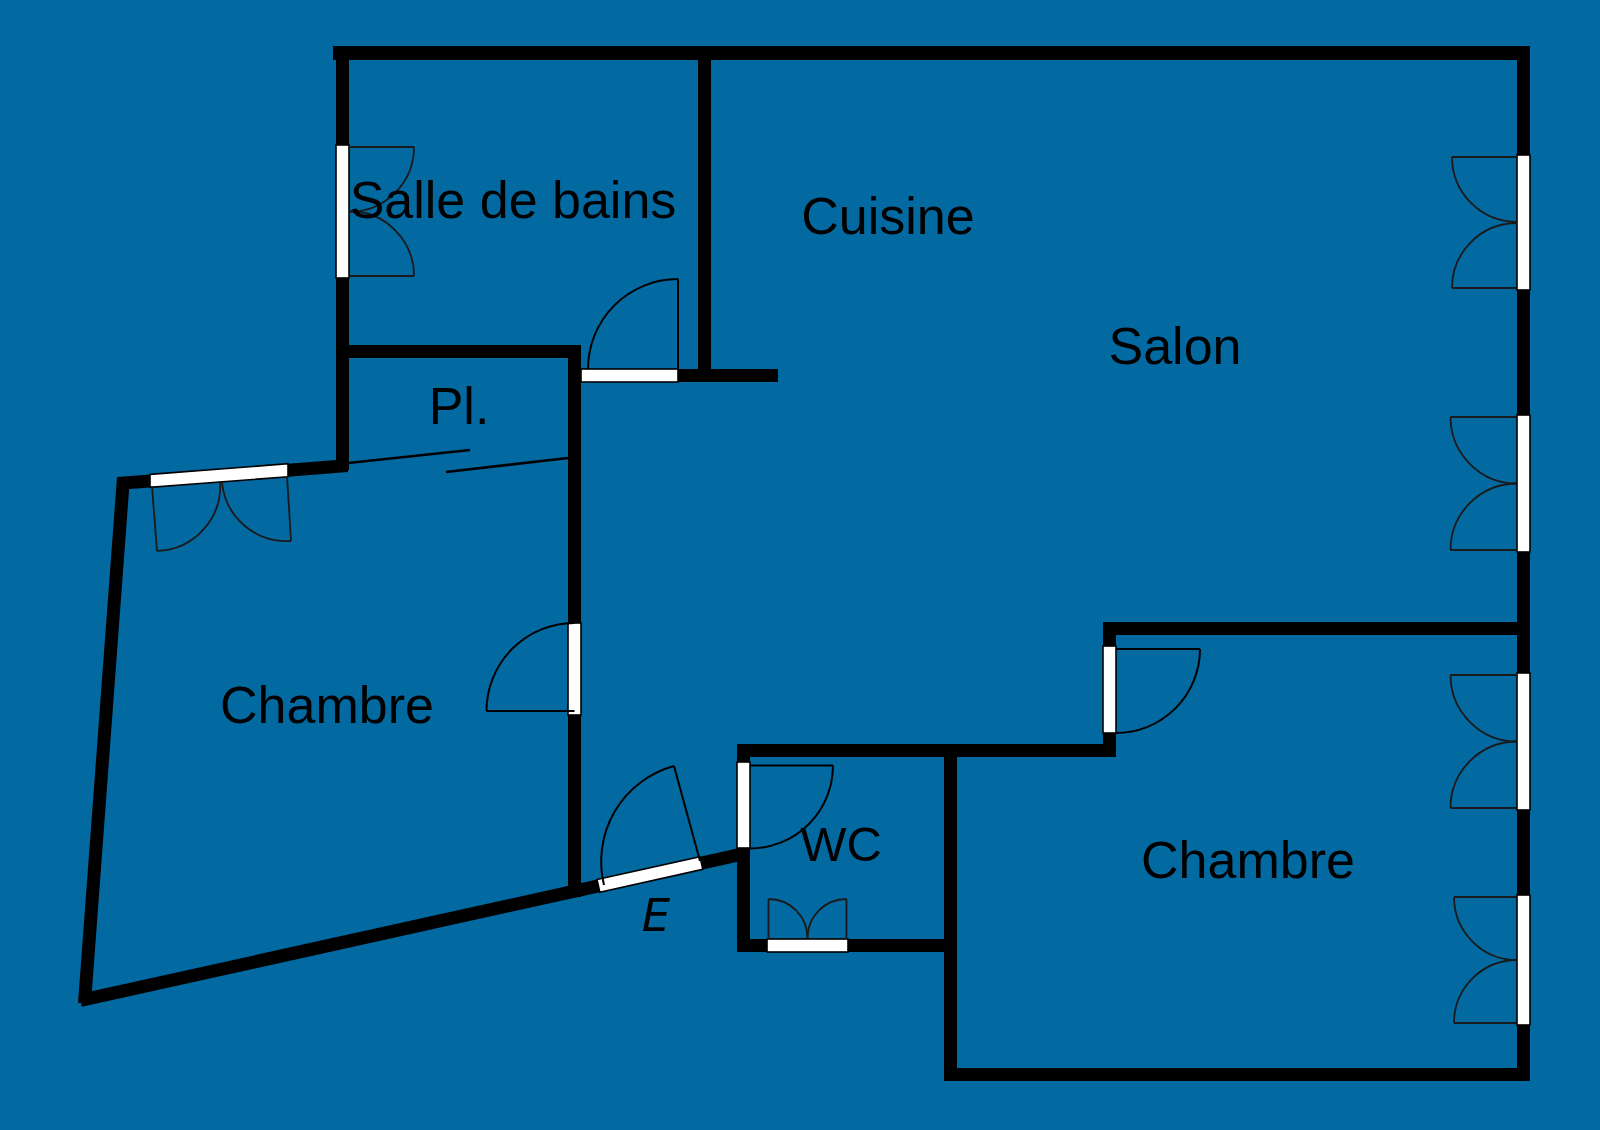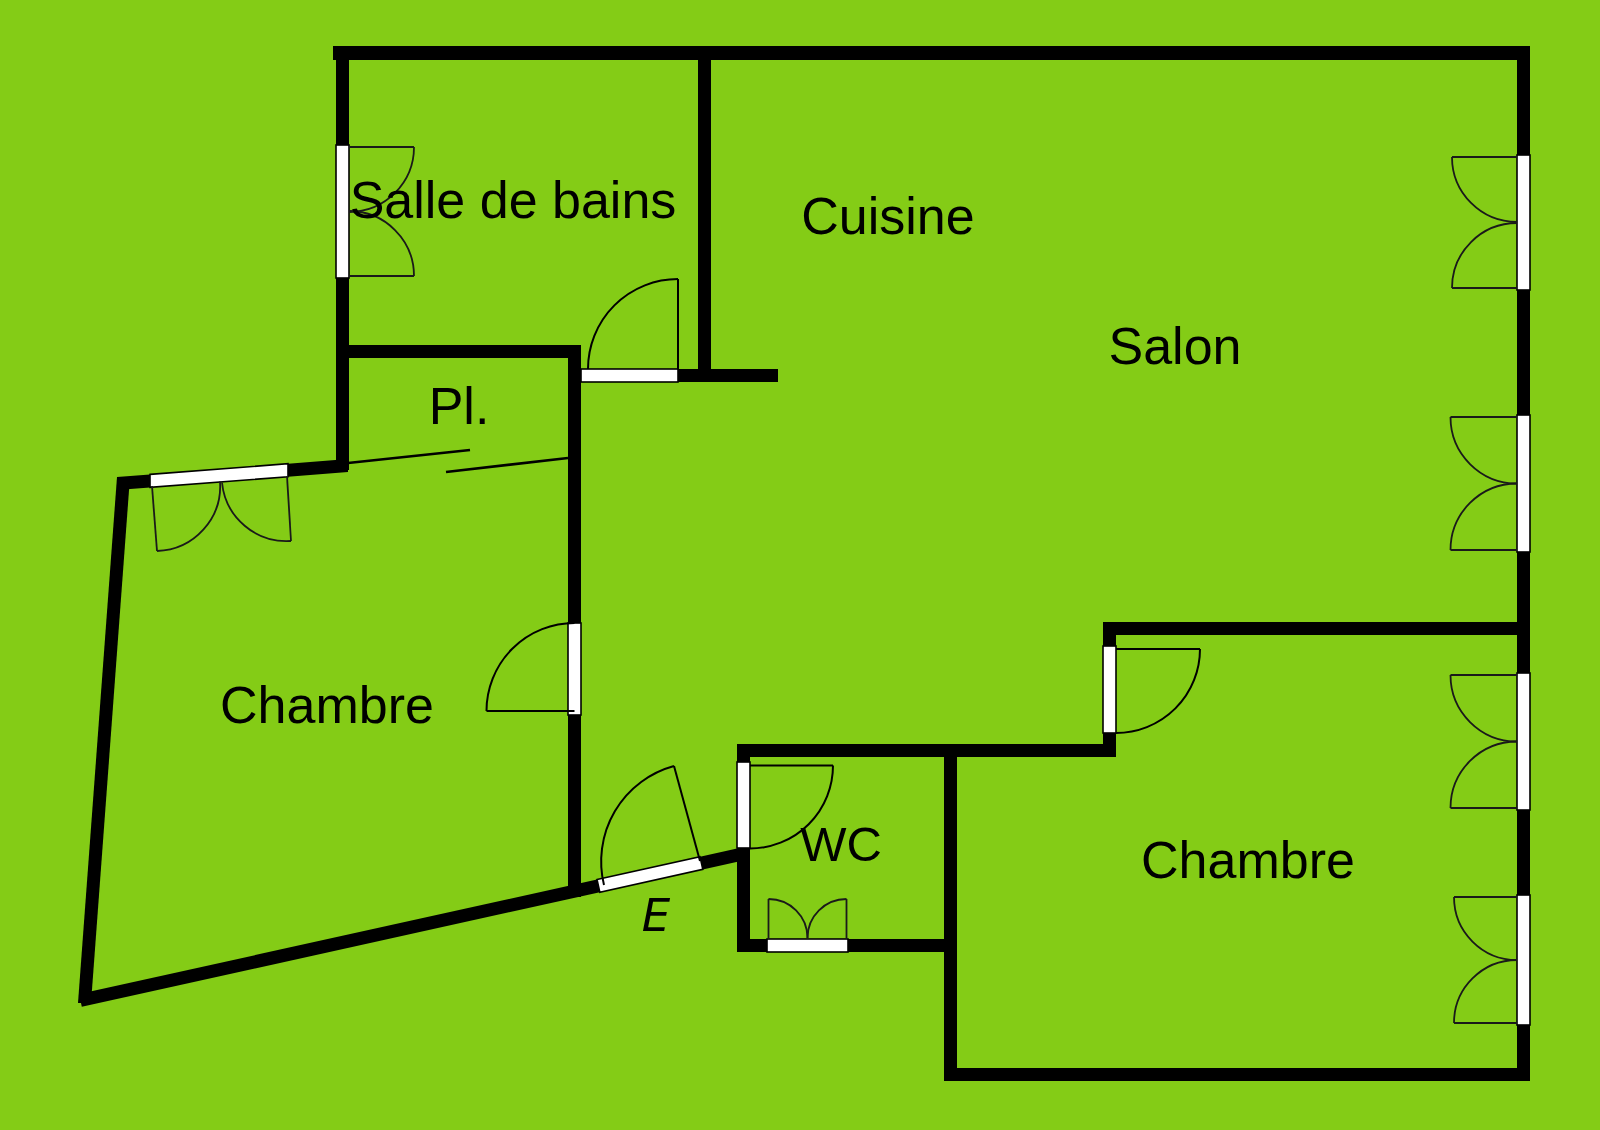--- a/index.html
+++ b/index.html
@@ -8,21 +8,21 @@
     background: #ffffff;
     width: 1600px;
     height: 1130px;
     overflow: hidden;
     font-family: "Liberation Sans", sans-serif;
   }
   .plan-wrap {
     width: 1600px;
     height: 1130px;
     position: relative;
-    background: #84cc16;
+    background: #0369a1;
   }
   svg { display: block; }
   .wall { fill: #000000; stroke: none; }
   .sill { fill: #ffffff; stroke: #000000; stroke-width: 1.6; }
   .swing { fill: none; stroke: #000000; stroke-width: 2; }
   .leaf { stroke: #000000; stroke-width: 2; }
   .sash { fill: none; stroke: #1a1a1a; stroke-width: 1.8; }
   .slider { stroke: #000000; stroke-width: 2.6; }
   .room-label {
     fill: #000000;

